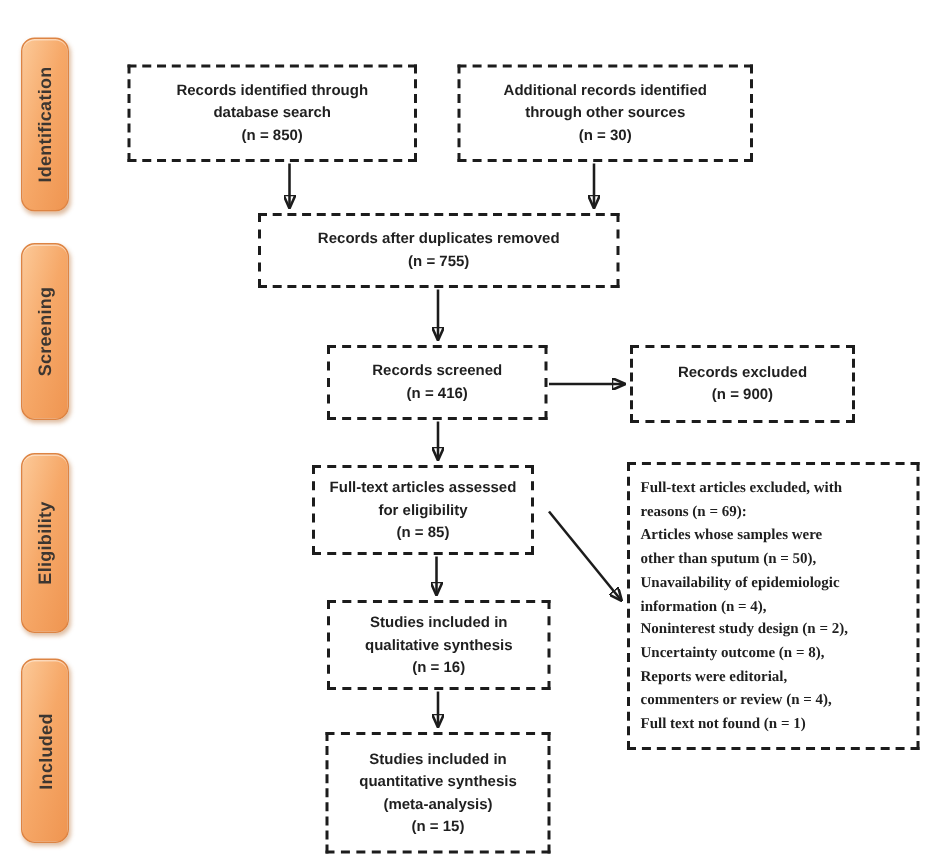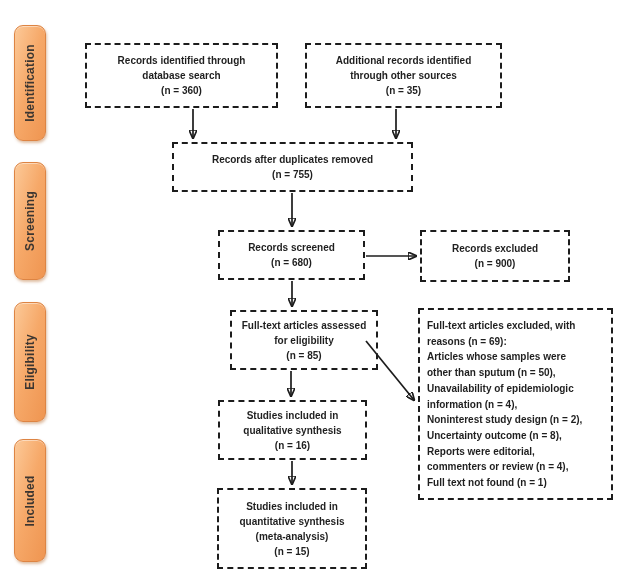--- a/index.html
+++ b/index.html
@@ -51,20 +51,21 @@
     font-weight: bold;
     line-height: 15px;
     color: #1f1f1f;
   }
   .fbox.left-align { align-items: flex-start; justify-content: flex-start; }
   .fbox.left-align .box-text {
     text-align: left;
     padding: 8px 5px 6px 7px;
     line-height: 15.7px;
     font-size: 10px;
+    font-family: Liberation Serif, serif;
   }
 
   
   #arrows {
     position: absolute;
     left: 0; top: 0;
     width: 623px; height: 574px;
     pointer-events: none;
   }
   #arrows line, #arrows path { stroke: #1c1c1c; stroke-width: 1.7; fill: none; }
@@ -83,45 +84,45 @@
   <div class="stage" style="left:14px; top:302px; width:30px; height:118px;">
     <span class="stage-label">Eligibility</span>
   </div>
   <div class="stage" style="left:14px; top:439px; width:30px; height:121px;">
     <span class="stage-label">Included</span>
   </div>
 
   <div class="fbox" style="left:85px; top:43px; width:193px; height:65px;">
     <span class="box-text">Records identified through
 database search
-(n = 360)</span>
+(n = 850)</span>
   </div>
 
   <div class="fbox" style="left:305px; top:43px; width:197px; height:65px;">
     <span class="box-text">Additional records identified
 through other sources
-(n = 35)</span>
+(n = 30)</span>
   </div>
 
   <div class="fbox" style="left:172px; top:142px; width:241px; height:50px;">
     <span class="box-text">Records after duplicates removed
 (n = 755)</span>
   </div>
 
   <div class="fbox" style="left:218px; top:230px; width:147px; height:50px;">
     <span class="box-text">Records screened
-(n = 680)</span>
+(n = 416)</span>
   </div>
 
   <div class="fbox" style="left:420px; top:230px; width:150px; height:52px;">
     <span class="box-text">Records excluded
 (n = 900)</span>
   </div>
 
-  <div class="fbox" style="left:230px; top:310px; width:148px; height:60px;">
+  <div class="fbox" style="left:208px; top:310px; width:148px; height:60px;">
     <span class="box-text">Full-text articles assessed
 for eligibility
 (n = 85)</span>
   </div>
 
   <div class="fbox left-align" style="left:418px; top:308px; width:195px; height:192px;">
     <span class="box-text">Full-text articles excluded, with
 reasons (n = 69):
 Articles whose samples were
 other than sputum (n = 50),

